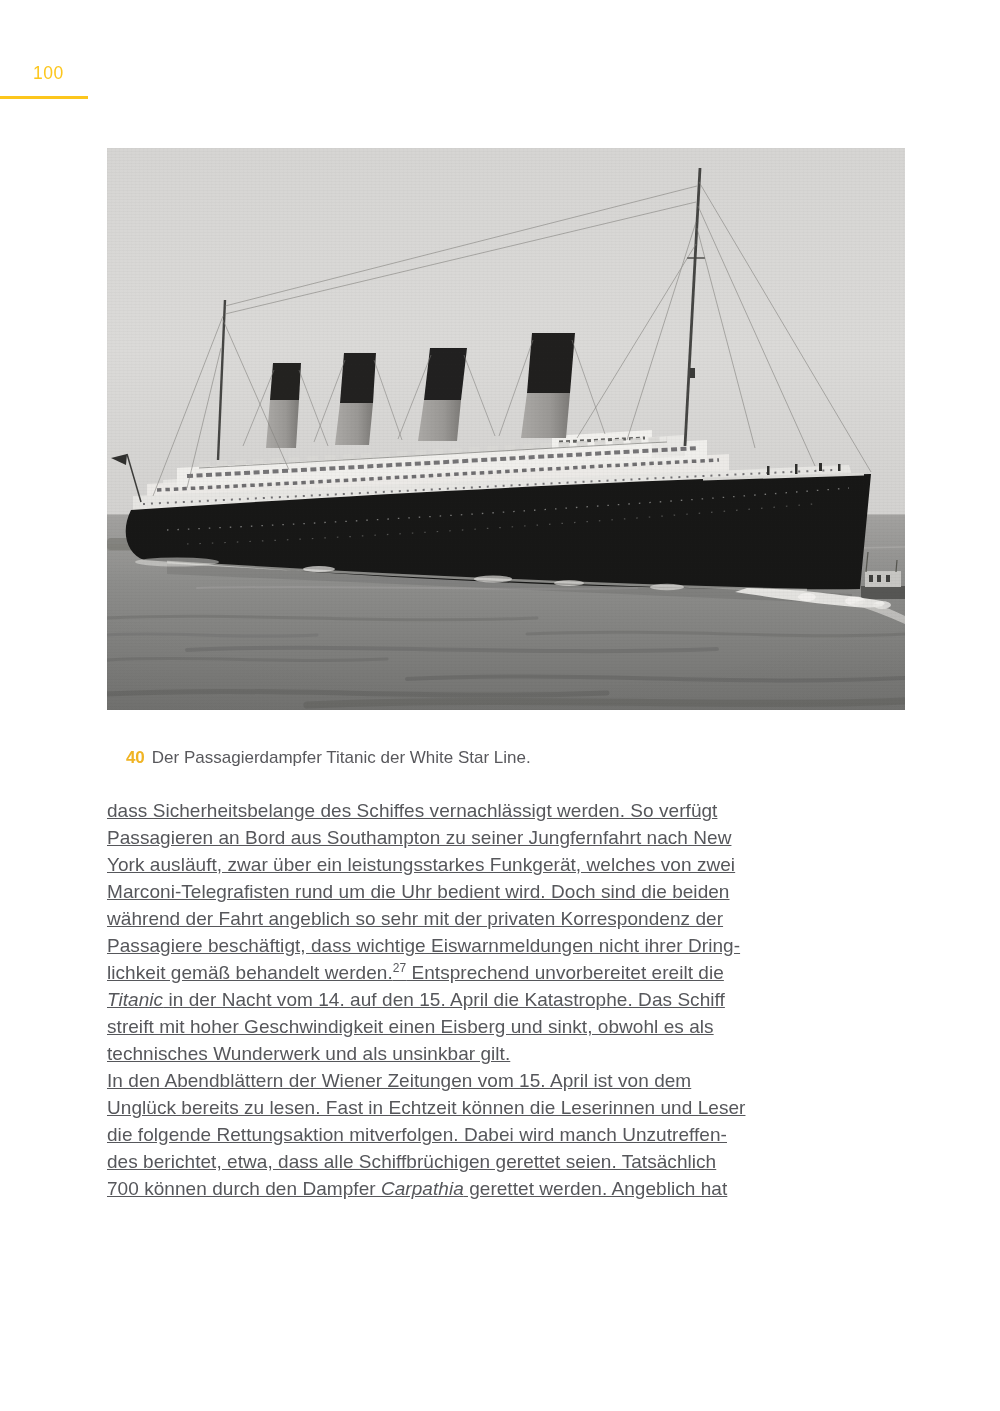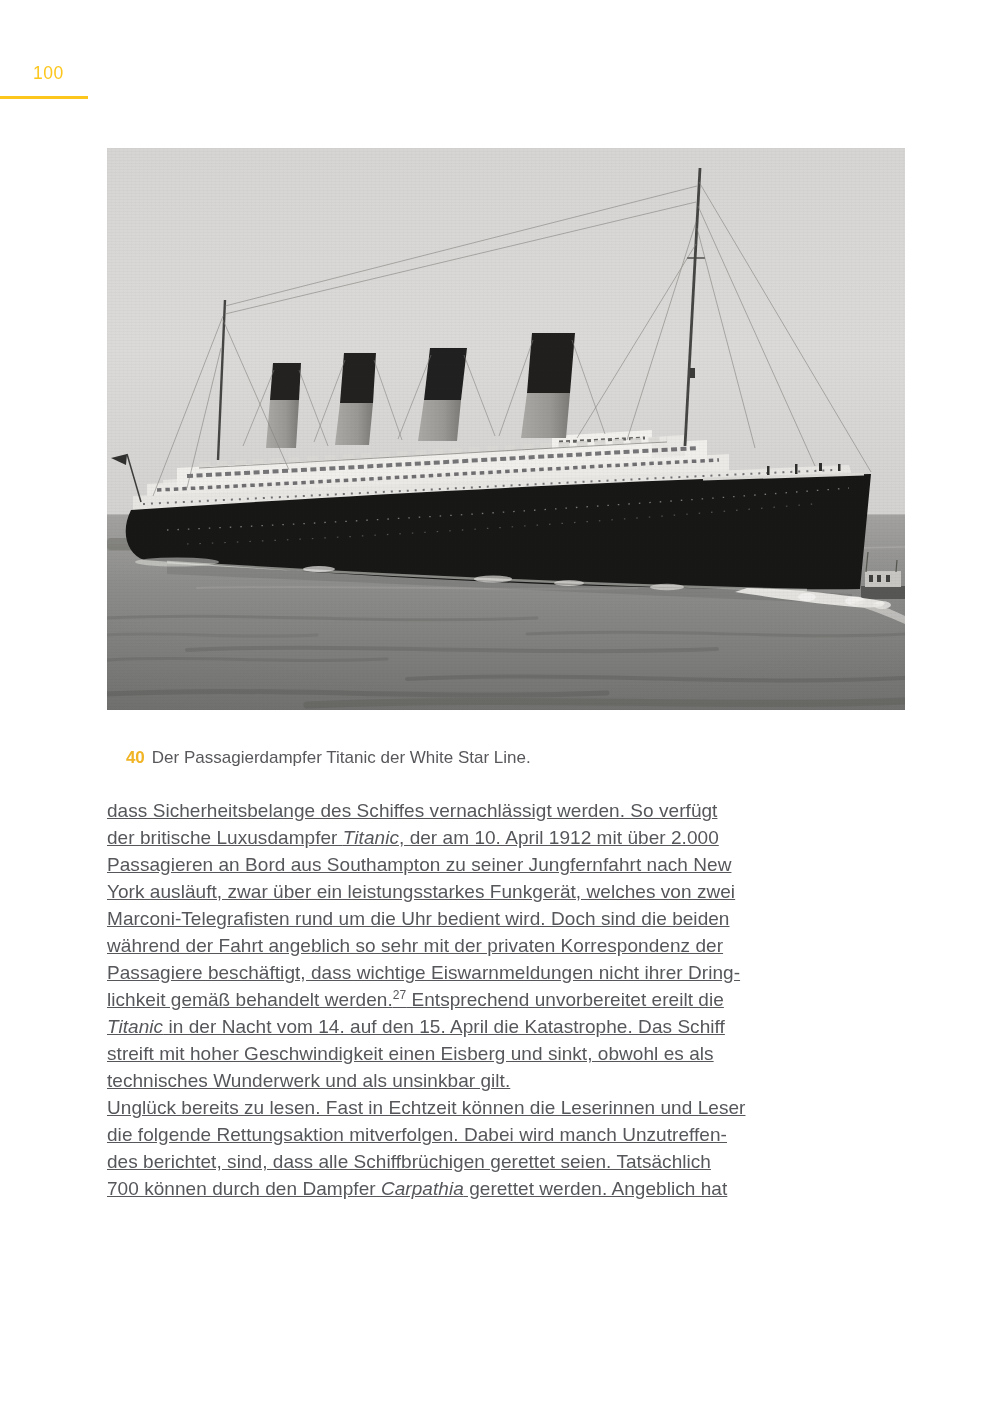--- a/index.html
+++ b/index.html
@@ -196,29 +196,29 @@
     </svg>
     <div class="grain"></div>
   </figure>
 
   <figcaption class="caption">
     <span class="num">40</span><span>Der Passagierdampfer Titanic der White Star Line.</span>
   </figcaption>
 
   <div class="bodytext">
       <div class="line"><span>dass Sicherheitsbelange des Schiffes vernachlässigt werden. So verfügt</span></div>
-      <div class="line"><span>der britische Luxusdampfer </span><span class="it">Titanic</span><span>, der am 10. April 1912 mit über 2.000</span></div>
       <div class="line"><span>Passagieren an Bord aus Southampton zu seiner Jungfernfahrt nach New</span></div>
       <div class="line"><span>York ausläuft, zwar über ein leistungsstarkes Funkgerät, welches von zwei</span></div>
       <div class="line"><span>Marconi-Telegrafisten rund um die Uhr bedient wird. Doch sind die beiden</span></div>
       <div class="line"><span>während der Fahrt angeblich so sehr mit der privaten Korrespondenz der</span></div>
       <div class="line"><span>Passagiere beschäftigt, dass wichtige Eiswarnmeldungen nicht ihrer Dring-</span></div>
       <div class="line"><span>lichkeit gemäß behandelt werden.</span><sup>27</sup><span> Entsprechend unvorbereitet ereilt die</span></div>
       <div class="line"><span class="it">Titanic</span><span> in der Nacht vom 14. auf den 15. April die Katastrophe. Das Schiff</span></div>
       <div class="line"><span>streift mit hoher Geschwindigkeit einen Eisberg und sinkt, obwohl es als</span></div>
       <div class="line"><span>technisches Wunderwerk und als unsinkbar gilt.</span></div>
+      <div class="line"><span>In den Abendblättern der Wiener Zeitungen vom 15. April ist von dem</span></div>
       <div class="line"><span>Unglück bereits zu lesen. Fast in Echtzeit können die Leserinnen und Leser</span></div>
       <div class="line"><span>die folgende Rettungsaktion mitverfolgen. Dabei wird manch Unzutreffen-</span></div>
-      <div class="line"><span>des berichtet, sind, dass alle Schiffbrüchigen gerettet seien. Tatsächlich</span></div>
+      <div class="line"><span>des berichtet, etwa, dass alle Schiffbrüchigen gerettet seien. Tatsächlich</span></div>
       <div class="line"><span>700 können durch den Dampfer </span><span class="it">Carpathia</span><span> gerettet werden. Angeblich hat</span></div>
     </div>
 
 </div>
 
 </body></html>

